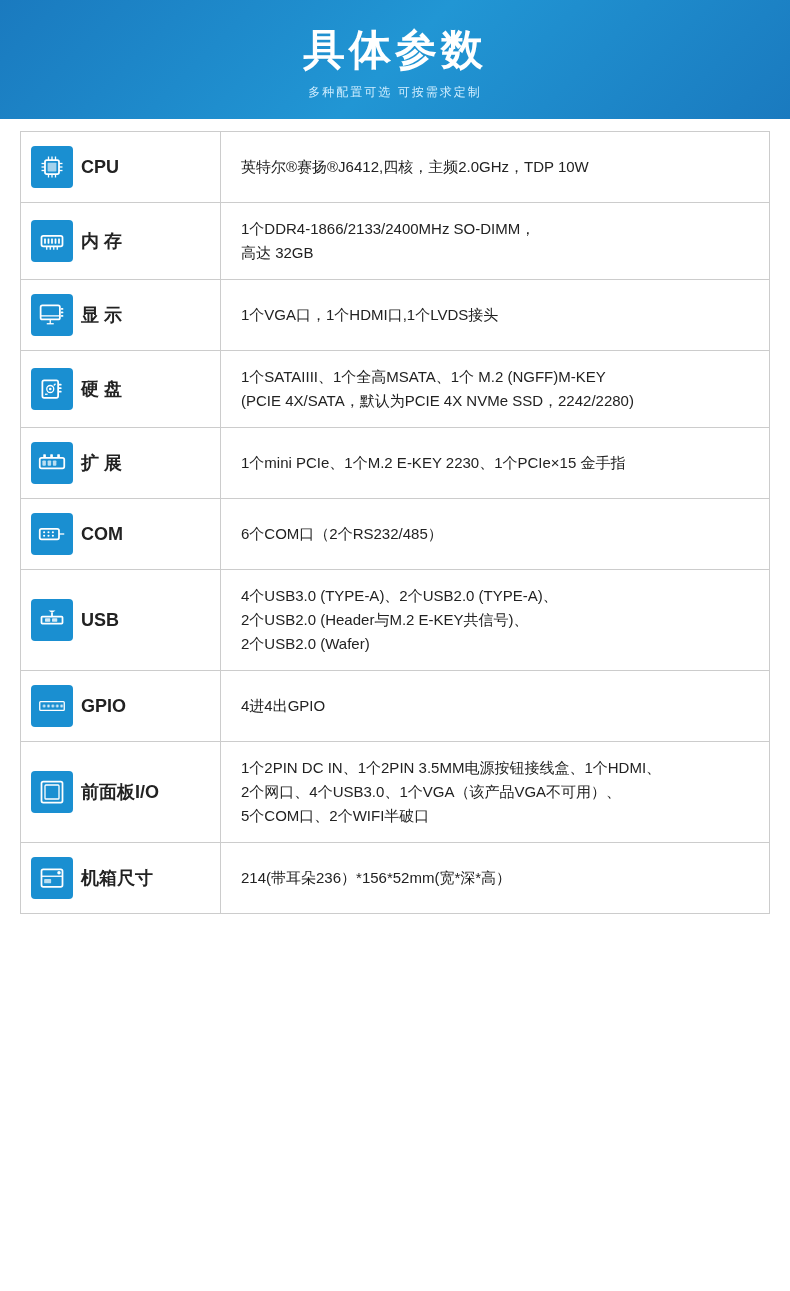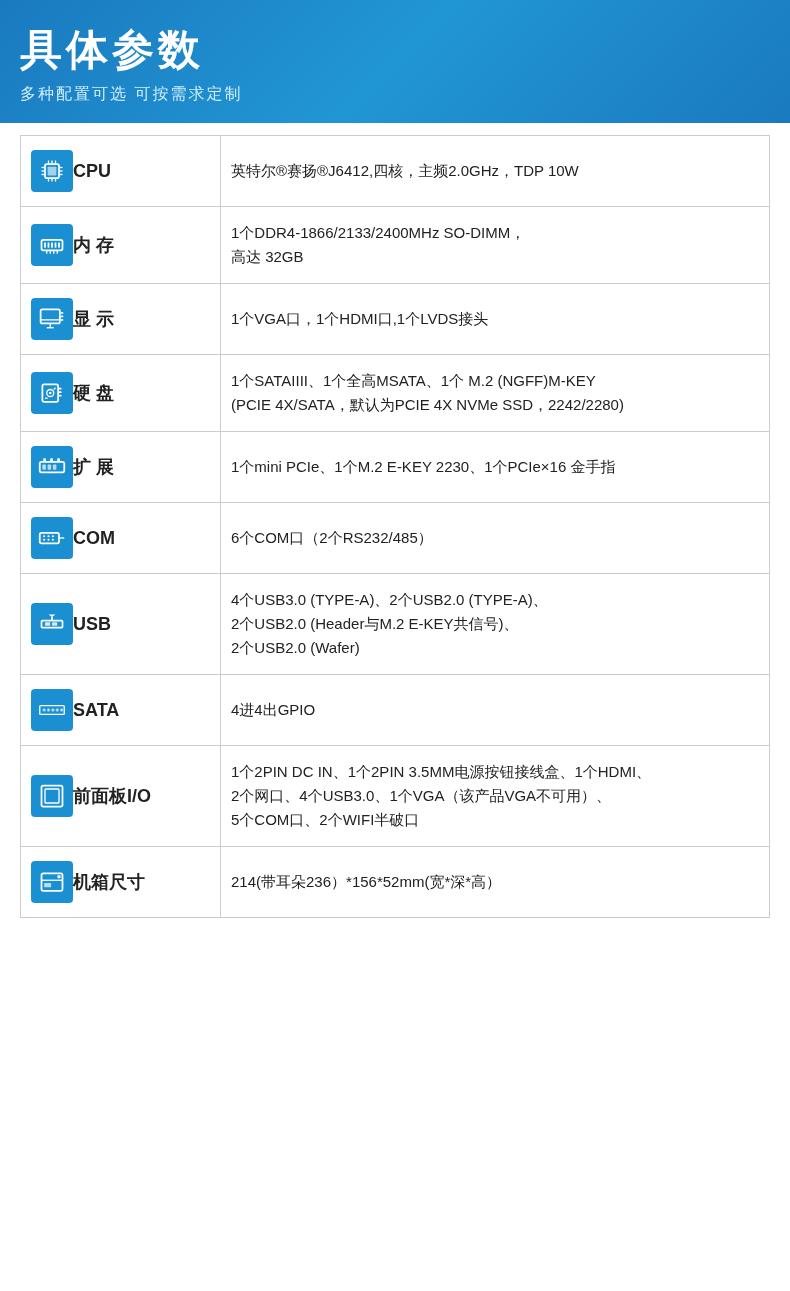--- a/index.html
+++ b/index.html
@@ -5,33 +5,33 @@
     * { margin: 0; padding: 0; box-sizing: border-box; }
     body {
       font-family: "Microsoft YaHei", "PingFang SC", "Helvetica Neue", Arial, sans-serif;
       background: #fff;
       width: 790px;
       min-height: 1291px;
     }
 
     .header {
       background: linear-gradient(135deg, #1a7abf 0%, #2196d4 50%, #1a7abf 100%);
-      text-align: left;
+      text-align: center;
       padding: 22px 20px 18px;
     }
     .header-title {
       color: #fff;
       font-size: 42px;
       font-weight: bold;
       letter-spacing: 4px;
       margin-bottom: 6px;
     }
     .header-subtitle {
       color: #d0eeff;
-      font-size: 16px;
+      font-size: 12px;
       letter-spacing: 2px;
     }
 
     .content {
       padding: 12px 20px 20px;
     }
 
     .spec-table {
       width: 100%;
       border-collapse: collapse;
@@ -41,36 +41,36 @@
     .spec-table tr {
       border-bottom: 1px solid #ccc;
     }
 
     .spec-table tr:last-child {
       border-bottom: none;
     }
 
     .spec-table td {
       vertical-align: middle;
-      padding: 14px 10px;
+      padding: 14px 20px;
       font-size: 15px;
       color: #222;
       line-height: 1.6;
     }
 
     .spec-table td:first-child {
       width: 200px;
       border-right: 1px solid #ccc;
       padding: 14px 10px;
     }
 
     .icon-label {
       display: flex;
       align-items: center;
-      gap: 0;
+      gap: 8px;
     }
 
     .icon-box {
       width: 42px;
       height: 42px;
       background: #1a8fd1;
       border-radius: 4px;
       display: flex;
       align-items: center;
       justify-content: center;
@@ -204,21 +204,21 @@
         <rect x="11" y="13" width="4" height="6" rx="1" fill="white" opacity="0.7"></rect>
         <rect x="17" y="13" width="4" height="6" rx="1" fill="white" opacity="0.7"></rect>
         <rect x="6" y="6" width="3" height="4" rx="0.5" fill="white"></rect>
         <rect x="14" y="6" width="3" height="4" rx="0.5" fill="white"></rect>
         <rect x="22" y="6" width="3" height="4" rx="0.5" fill="white"></rect>
       </svg>
               </div>
               <span class="label-text">扩 展</span>
             </div>
           </td>
-          <td class="value-cell">1个mini PCIe、1个M.2 E-KEY 2230、1个PCIe×16 金手指</td>
+          <td class="value-cell">1个mini PCIe、1个M.2 E-KEY 2230、1个PCIe×15 金手指</td>
         </tr>
         <tr>
           <td>
             <div class="icon-label">
               <div class="icon-box">
                 <svg viewBox="0 0 32 32" xmlns="http://www.w3.org/2000/svg">
         <rect x="2" y="10" width="22" height="12" rx="2" fill="none" stroke="white" stroke-width="2"></rect>
         <circle cx="7" cy="14" r="1.2" fill="white"></circle>
         <circle cx="12" cy="14" r="1.2" fill="white"></circle>
         <circle cx="17" cy="14" r="1.2" fill="white"></circle>
@@ -261,21 +261,21 @@
         <circle cx="12" cy="16" r="2" fill="white" opacity="0.5"></circle>
         <circle cx="12" cy="16" r="0.8" fill="white"></circle>
         <circle cx="17" cy="16" r="2" fill="white" opacity="0.5"></circle>
         <circle cx="17" cy="16" r="0.8" fill="white"></circle>
         <circle cx="22" cy="16" r="2" fill="white" opacity="0.5"></circle>
         <circle cx="22" cy="16" r="0.8" fill="white"></circle>
         <circle cx="27" cy="16" r="2" fill="white" opacity="0.5"></circle>
         <circle cx="27" cy="16" r="0.8" fill="white"></circle>
       </svg>
               </div>
-              <span class="label-text">SATA</span>
+              <span class="label-text">GPIO</span>
             </div>
           </td>
           <td class="value-cell">4进4出GPIO</td>
         </tr>
         <tr>
           <td>
             <div class="icon-label">
               <div class="icon-box">
                 <svg viewBox="0 0 32 32" xmlns="http://www.w3.org/2000/svg">
         <rect x="4" y="4" width="24" height="24" rx="2" fill="none" stroke="white" stroke-width="2"></rect>

